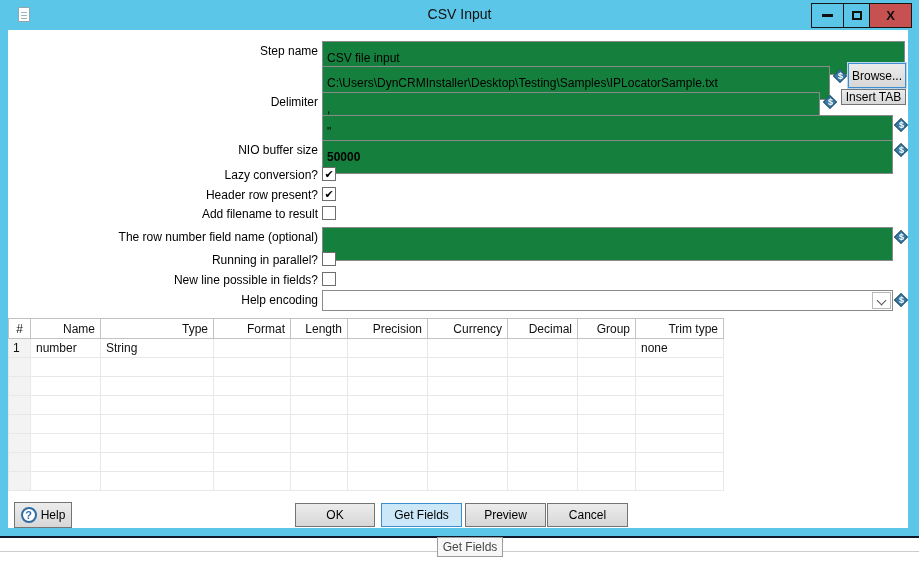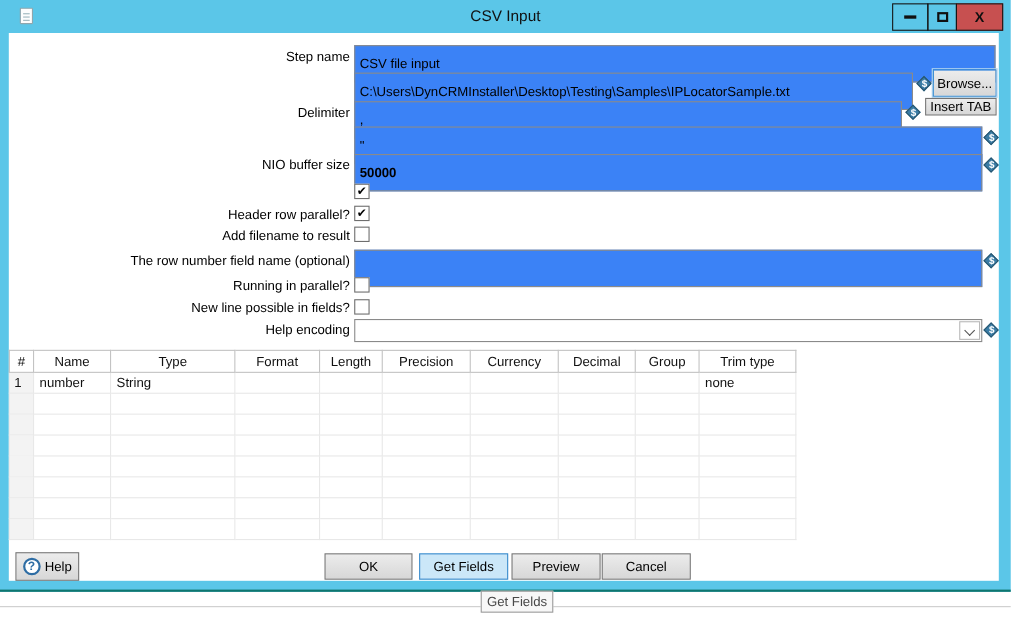--- a/index.html
+++ b/index.html
@@ -6,21 +6,21 @@
   html,body { width:919px; height:562px; }
   body {
     font-family:"Liberation Sans", sans-serif;
     font-size:12px; color:#111; background:#ffffff;
   }
   .stage { position:relative; width:919px; height:562px; overflow:hidden; background:#fff; }
 
   
   .dialog {
     position:absolute; left:0; top:0; width:919px; height:538px;
-    background:#5bc6e8; border-bottom:2px solid #0f766e;
+    background:#5bc6e8; border-bottom:2px solid #0f172a;
   }
   .titlebar { position:absolute; left:0; top:0; width:100%; height:30px; }
   .title { position:absolute; left:0; right:0; top:6px; text-align:center; font-size:14px; color:#101010; }
   .doc-icon {
     position:absolute; left:18px; top:7px; width:12px; height:15px;
     background:#fdfdfd; border:1px solid #8fa6ad; border-radius:1px;
   }
   .doc-icon i {
     position:absolute; left:2px; right:2px; height:1px; background:#9db6be; display:block;
   }
@@ -40,21 +40,21 @@
   
   .dlg-body { position:absolute; left:8px; top:30px; width:900px; height:498px; background:#ffffff; }
 
   .flabel {
     position:absolute; left:0; width:310px; text-align:right;
     height:21px; line-height:21px; font-size:12px; color:#000; white-space:nowrap;
   }
   .cblabel { height:16px; line-height:16px; }
 
   .tinput {
-    position:absolute; height:21px; border:1px solid #8a8a8a; background:#3b82f6;
+    position:absolute; height:21px; border:1px solid #8a8a8a; background:#15803d;
     font-family:"Liberation Sans", sans-serif; font-size:12px; color:#000; padding:16px 4px;
   }
 
   .checkbox {
     position:absolute; left:314px; width:14px; height:14px;
     border:1px solid #6e6e6e; background:#fff; text-align:center;
     line-height:12px; font-size:11px; color:#000;
   }
 
   .vicon { position:absolute; width:13px; height:13px; }
@@ -80,21 +80,21 @@
   .chev {
     position:absolute; left:5px; top:4px; width:7px; height:7px;
     border-right:1px solid #555; border-bottom:1px solid #555; transform:rotate(45deg);
   }
 
   
   table.fields { position:absolute; left:0; top:288px; width:715px;
     border-collapse:collapse; table-layout:fixed; font-size:12px; }
   table.fields th {
     height:20px; border:1px solid #c3c3c3; background:#fff;
-    font-weight:normal; text-align:center; padding:0 5px; white-space:nowrap; overflow:hidden;
+    font-weight:normal; text-align:right; padding:0 5px; white-space:nowrap; overflow:hidden;
   }
   table.fields td {
     height:19px; border:1px solid #e8e8e8; background:#fff; padding:0 5px;
     white-space:nowrap; overflow:hidden;
   }
   table.fields th.rn { text-align:center; padding:0 2px; }
   table.fields td.rn { background:#f3f3f3; text-align:left; padding:0 4px; }
 
   
   .help-btn { left:6px; top:472px; width:58px; height:26px; gap:4px; }
@@ -169,23 +169,24 @@
           <span class="dol">$</span>
         </span>
 
       <label class="flabel" style="top:110px">NIO buffer size</label>
       <input class="tinput" style="left: 314px; top: 110px; width: 571px; font-weight: bold;" value="50000">
       <span class="vicon" style="left:887px; top:114px">
           <span class="dia"></span>
           <span class="dol">$</span>
         </span>
 
+      <label class="flabel cblabel" style="top:137px">Lazy conversion?</label>
       <span class="checkbox" style="top:137px">✔</span>
 
-      <label class="flabel cblabel" style="top:157px">Header row parallel?</label>
+      <label class="flabel cblabel" style="top:157px">Header row present?</label>
       <span class="checkbox" style="top:157px">✔</span>
 
       <label class="flabel cblabel" style="top:176px">Add filename to result</label>
       <span class="checkbox" style="top:176px"></span>
 
       <label class="flabel" style="top:197px">The row number field name (optional)</label>
       <input class="tinput" style="left: 314px; top: 197px; width: 571px;" value="">
       <span class="vicon" style="left:887px; top:201px">
           <span class="dia"></span>
           <span class="dol">$</span>

